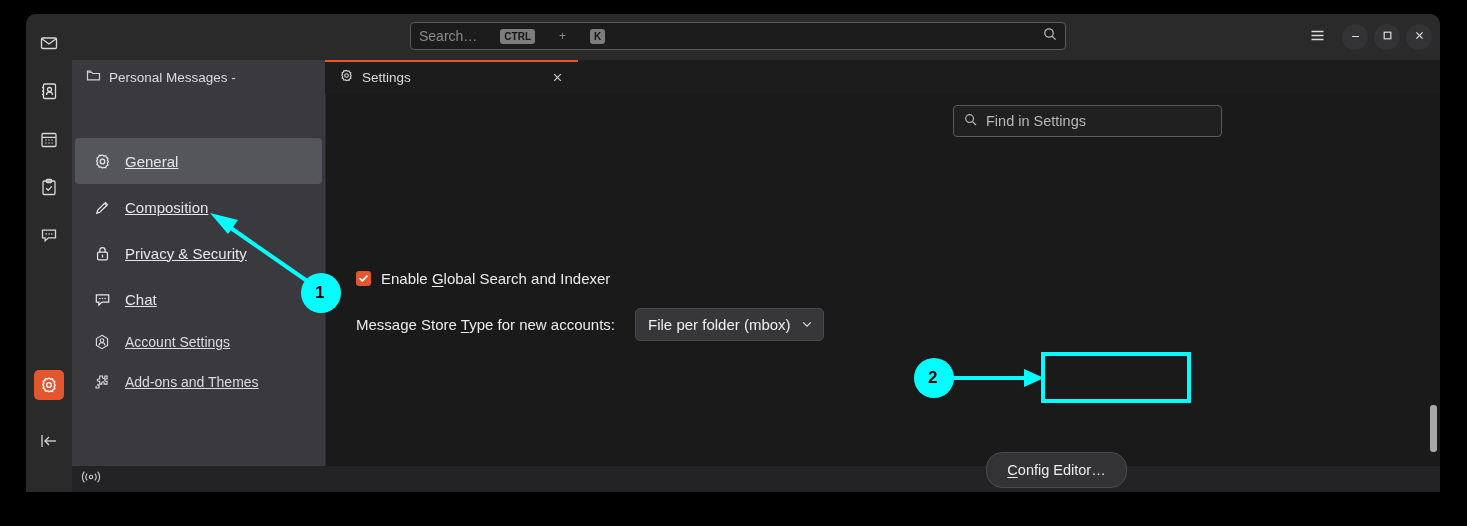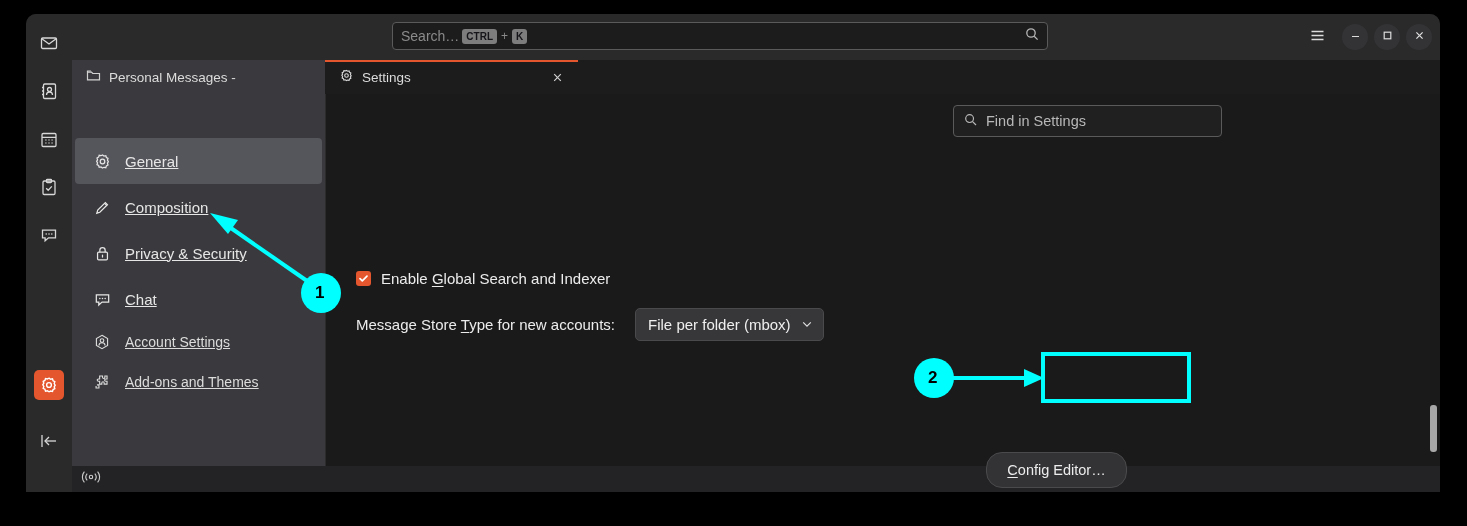--- a/index.html
+++ b/index.html
@@ -36,25 +36,25 @@
   .rail-btn.collapse { margin-top:8px; margin-bottom:10px; }
   
   .shell { flex:1 1 auto; display:flex; flex-direction:column; min-width:0; }
   
   .titlebar {
     height:46px; background:#2a2a2a;
     display:flex; align-items:center; position:relative;
     flex:0 0 46px;
   }
   .searchwrap {
-    position:absolute; left:320px; top:8px;
+    position:absolute; left:338px; top:8px;
     width:656px; height:28px;
     border:1px solid #5a5a5a; border-radius:4px;
     background:#1c1c1c;
-    display:flex; align-items:center; padding:0 8px;
+    display:flex; align-items:center; padding:0 8px;gap:20px;
   }
   .search-ph { color:#8a8a8a; font-size:14px; }
   .kbd {
     background:#7d7d7d; color:#15151a;
     font-size:10px; font-weight:bold;
     border-radius:3px; padding:1px 4px; margin:16px 3px;
     line-height:13px; display:inline-block;
   }
   .kbd-plus { color:#8a8a8a; font-size:12px; margin:0 1px; }
   .search-mag { margin-left:auto; color:#b6b6b6; }

